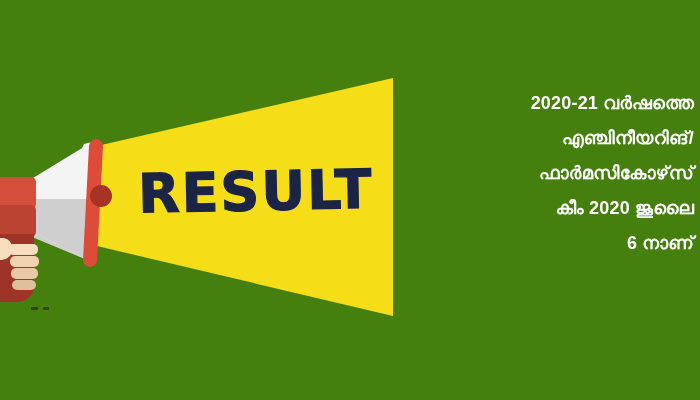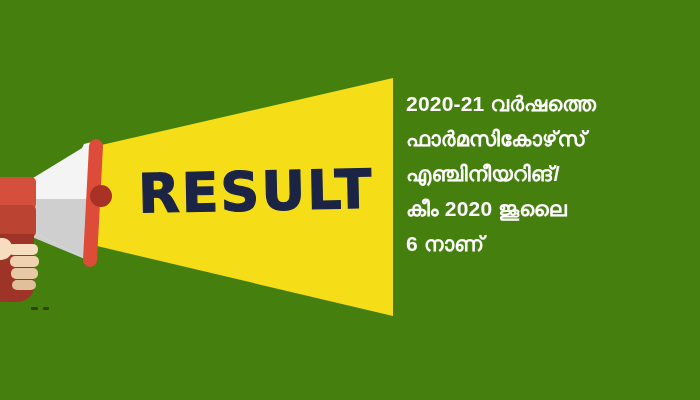--- a/index.html
+++ b/index.html
@@ -52,24 +52,25 @@
     user-select: none;
   }
   
   .announcement {
     position: absolute;
     left: 406px;
     top: 86px;
     width: 288px;
     color: #ffffff;
     font-family: "Liberation Sans", sans-serif;
-    font-size: 21px;
+    font-size: 18px;
     font-weight: 700;
     line-height: 35px;
     letter-spacing: 0.2px;
+    text-align: right;
   }
   .announcement .line {
     display: block;
     white-space: nowrap;
   }
   
   .speck {
     position: absolute;
     background: #2e3a10;
     opacity: .85;
@@ -112,22 +113,22 @@
       <rect x="12" y="280" width="24" height="10" rx="5" fill="#e0bf9b"></rect>
     </g>
 
     <path d="M-6,240 C2,236 10,238 12,246 C14,254 8,260 0,260 L-10,260 Z" fill="#f6ddbf"></path>
   </svg>
 
   <div class="result-word">RESULT</div>
 
   <div class="announcement">
     <span class="line">2020-21 വർഷത്തെ</span>
+    <span class="line">എഞ്ചിനീയറിങ്/</span>
     <span class="line">ഫാർമസികോഴ്‌സ്</span>
-    <span class="line">എഞ്ചിനീയറിങ്/</span>
     <span class="line">കീം 2020 ജൂലൈ</span>
     <span class="line">6 നാണ്</span>
   </div>
 
   <div class="speck" style="left:31px; top:307px; width:7px;"></div>
   <div class="speck" style="left:43px; top:307px; width:6px;"></div>
 
 </div>
 
 </body></html>

